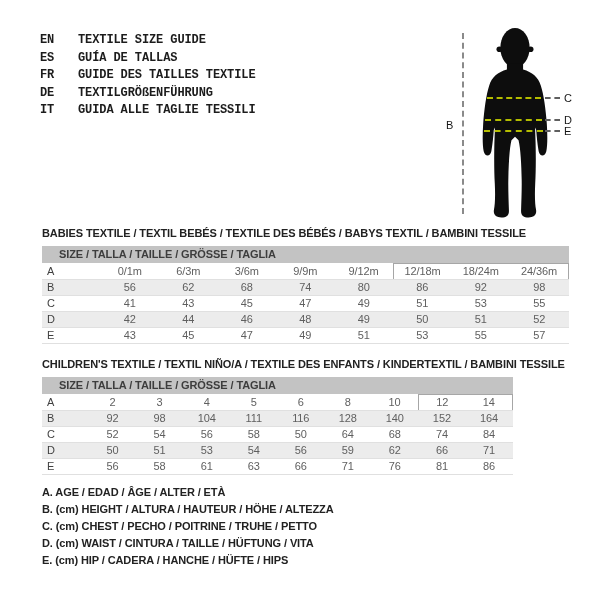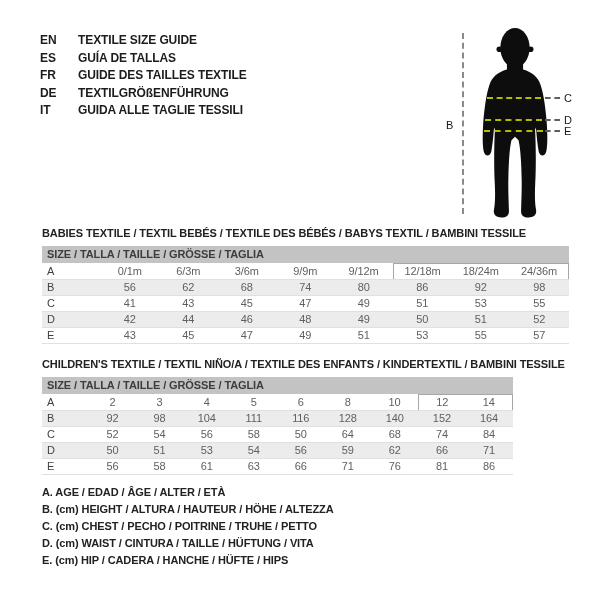--- a/index.html
+++ b/index.html
@@ -4,41 +4,41 @@
 <style>
   * { margin:0; padding:0; box-sizing:border-box; }
   body { background:#fff; }
   .page {
     position:relative; width:600px; height:600px; background:#ffffff;
     font-family:"Liberation Sans", sans-serif; color:#1f1f1f;
     letter-spacing:-0.1px; overflow:hidden;
   }
 
   
-  .lang-block { position:absolute; left:40px; top:32px; }
+  .lang-block { position:absolute; left:40px; top:32px;font-family:Liberation Mono, monospace; }
   .lang-row { height:17.5px; line-height:17.5px; font-size:12px; font-weight:700; color:#1c1c1c; }
   .lang-code { display:inline-block; width:38px; }
 
   
   .figure-block { position:absolute; left:440px; top:24px; width:160px; height:200px; }
   .figure-block svg { position:absolute; left:34px; top:4px; width:82px; height:192px; }
   .vline-b { position:absolute; left:22px; top:9px; height:181px; width:0;
              border-left:2px dashed #8a8a8a; }
   .mlabel { position:absolute; font-size:11px; line-height:10px; font-weight:400; color:#161616; }
   .dash-body { position:absolute; height:0; border-top:2px dashed #b4bd00; z-index:3; }
   .dash-ext  { position:absolute; height:0; border-top:2px dashed #5f5f5f; z-index:3; }
 
   
   .sec-title { position:absolute; left:42px; font-size:11px; font-weight:700; color:#222; white-space:nowrap; }
 
   
   table.size-table { position:absolute; left:42px; border-collapse:collapse; table-layout:fixed; }
   table.size-table td { font-size:11px; height:16px; text-align:center; color:#5f5f5f;
                         border-bottom:1px solid #e0e0e0; padding:0; vertical-align:middle; }
-  table.size-table tr.bar td { background:#c3c3c3; text-align:left; padding-left:5px;
+  table.size-table tr.bar td { background:#c3c3c3; text-align:left; padding-left:17px;
                                font-weight:700; color:#3d3d3d; height:17px; font-size:11px;
                                border-bottom:none; }
   table.size-table td.rl { text-align:left; padding-left:5px; color:#3f3f3f; width:28px; }
   td.hl   { border-top:1px solid #a6a6a6; border-bottom:1px solid #a6a6a6; }
   td.hl-l { border-left:1px solid #a6a6a6; }
   td.hl-r { border-right:1px solid #a6a6a6; }
   .t-babies   { top:246px; width:527px; }
   .t-children { top:377px; width:471px; }
 
   

